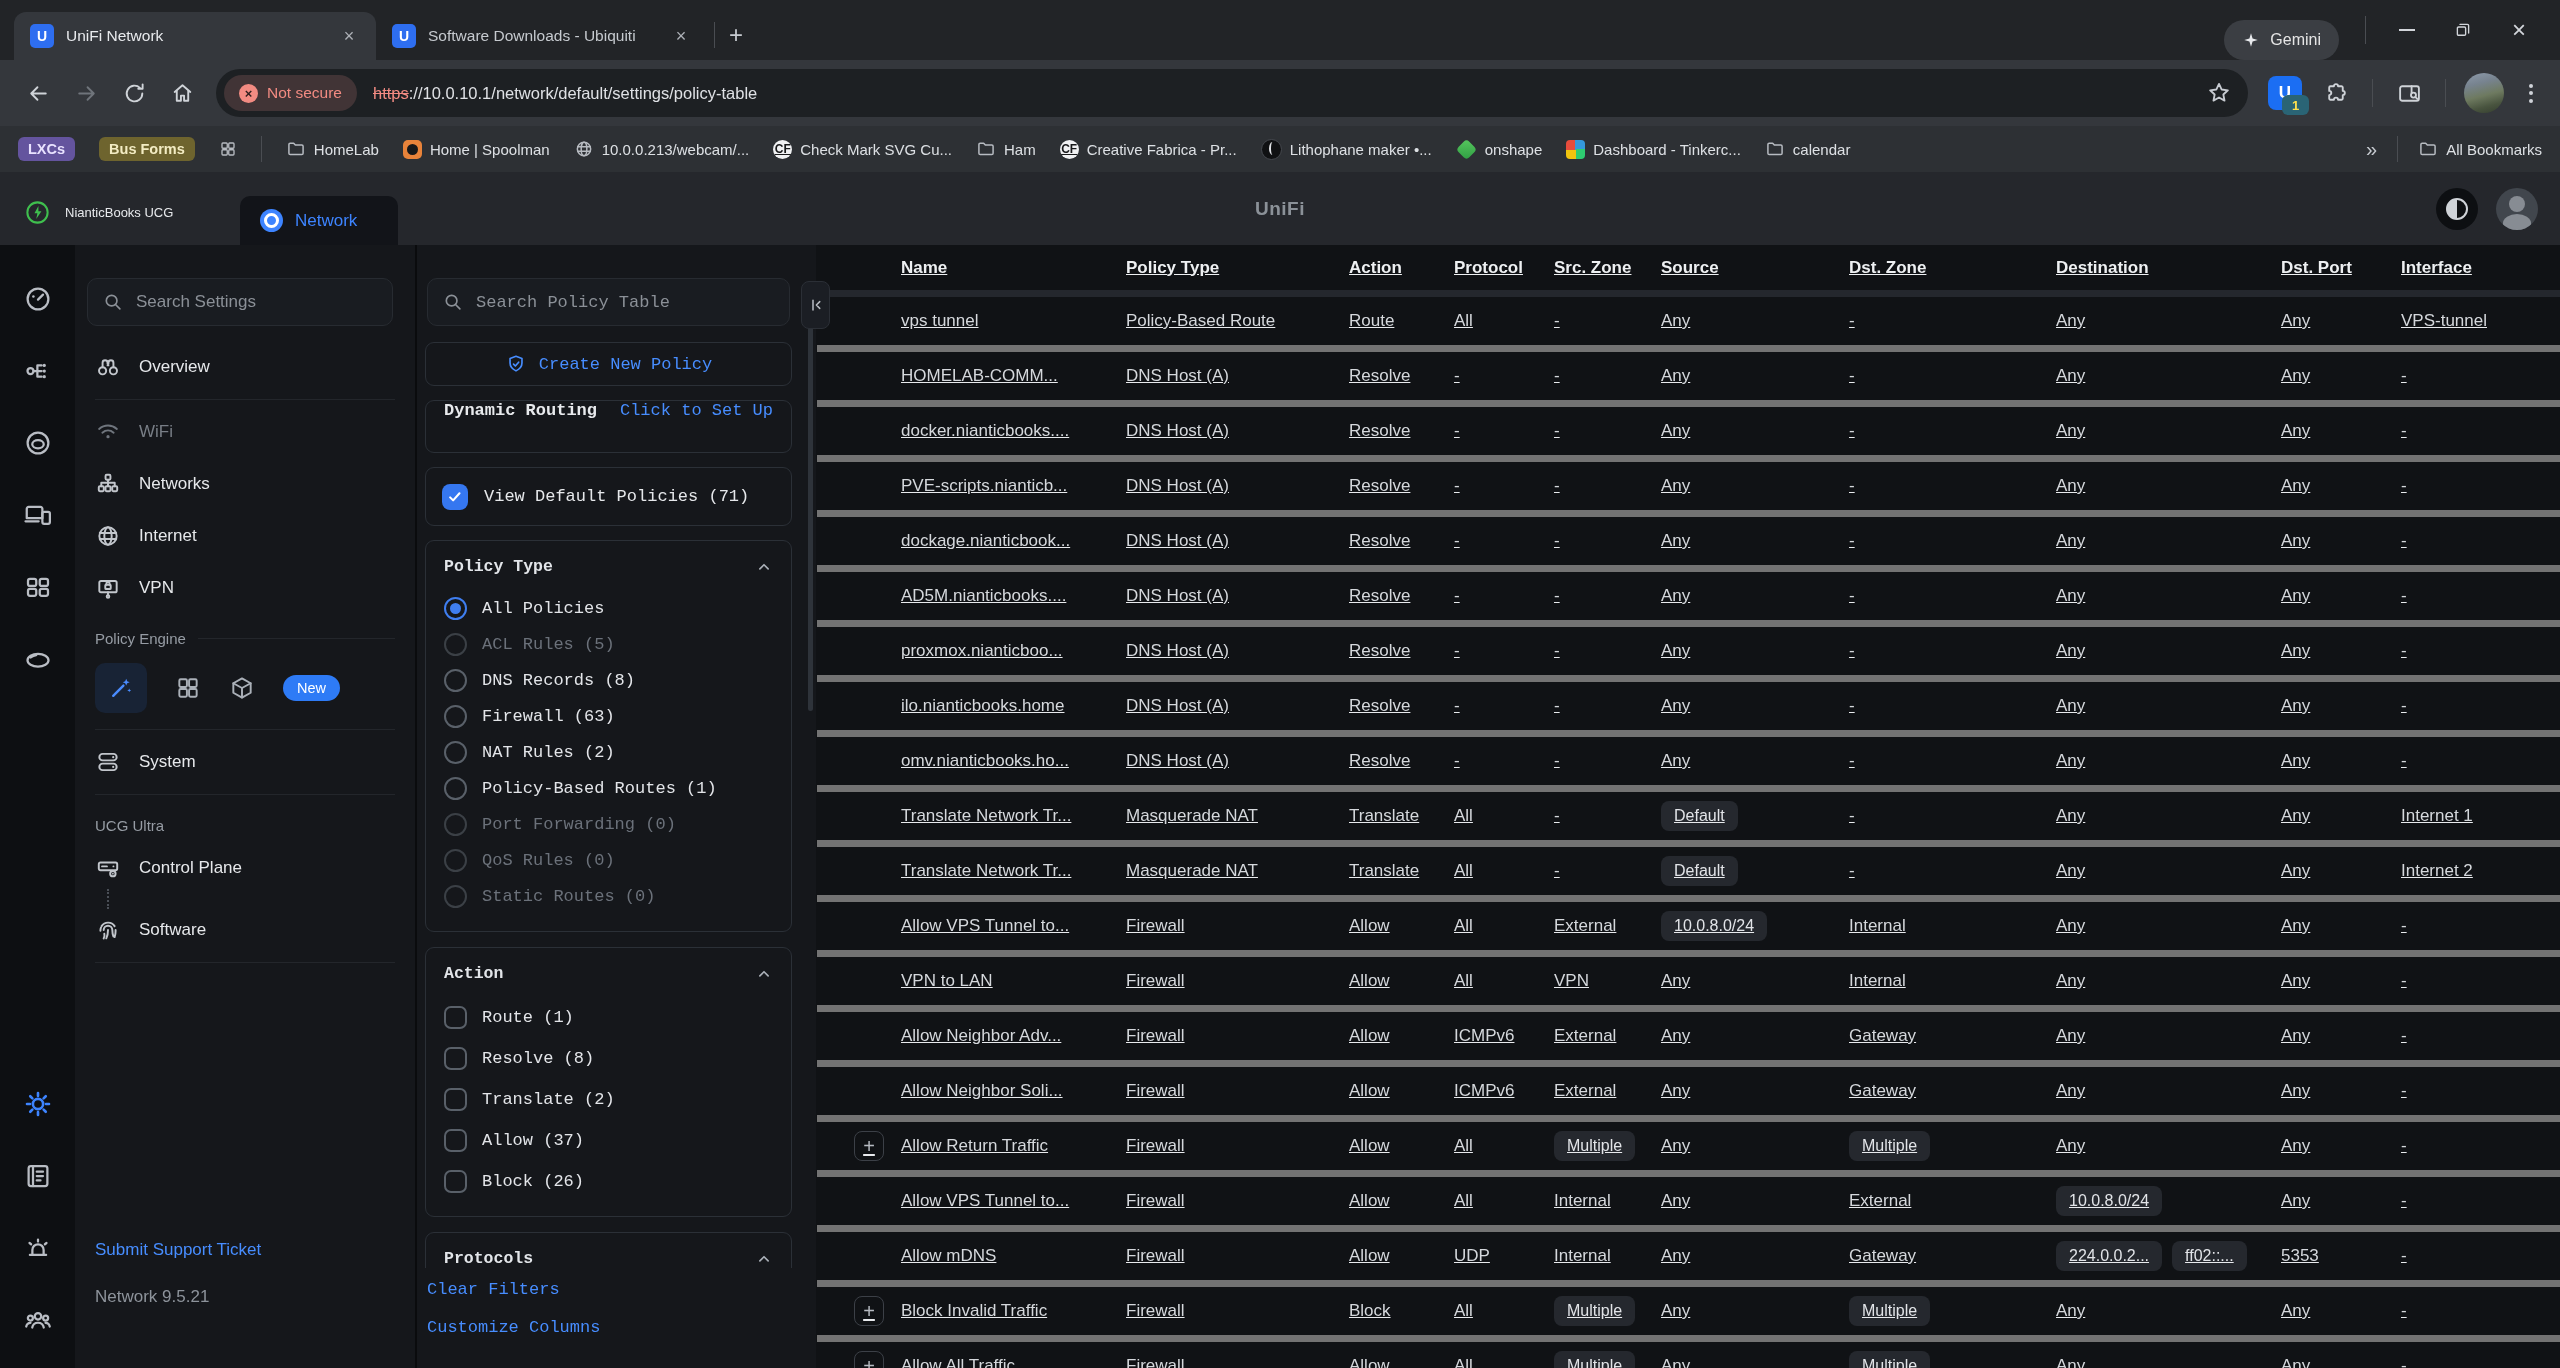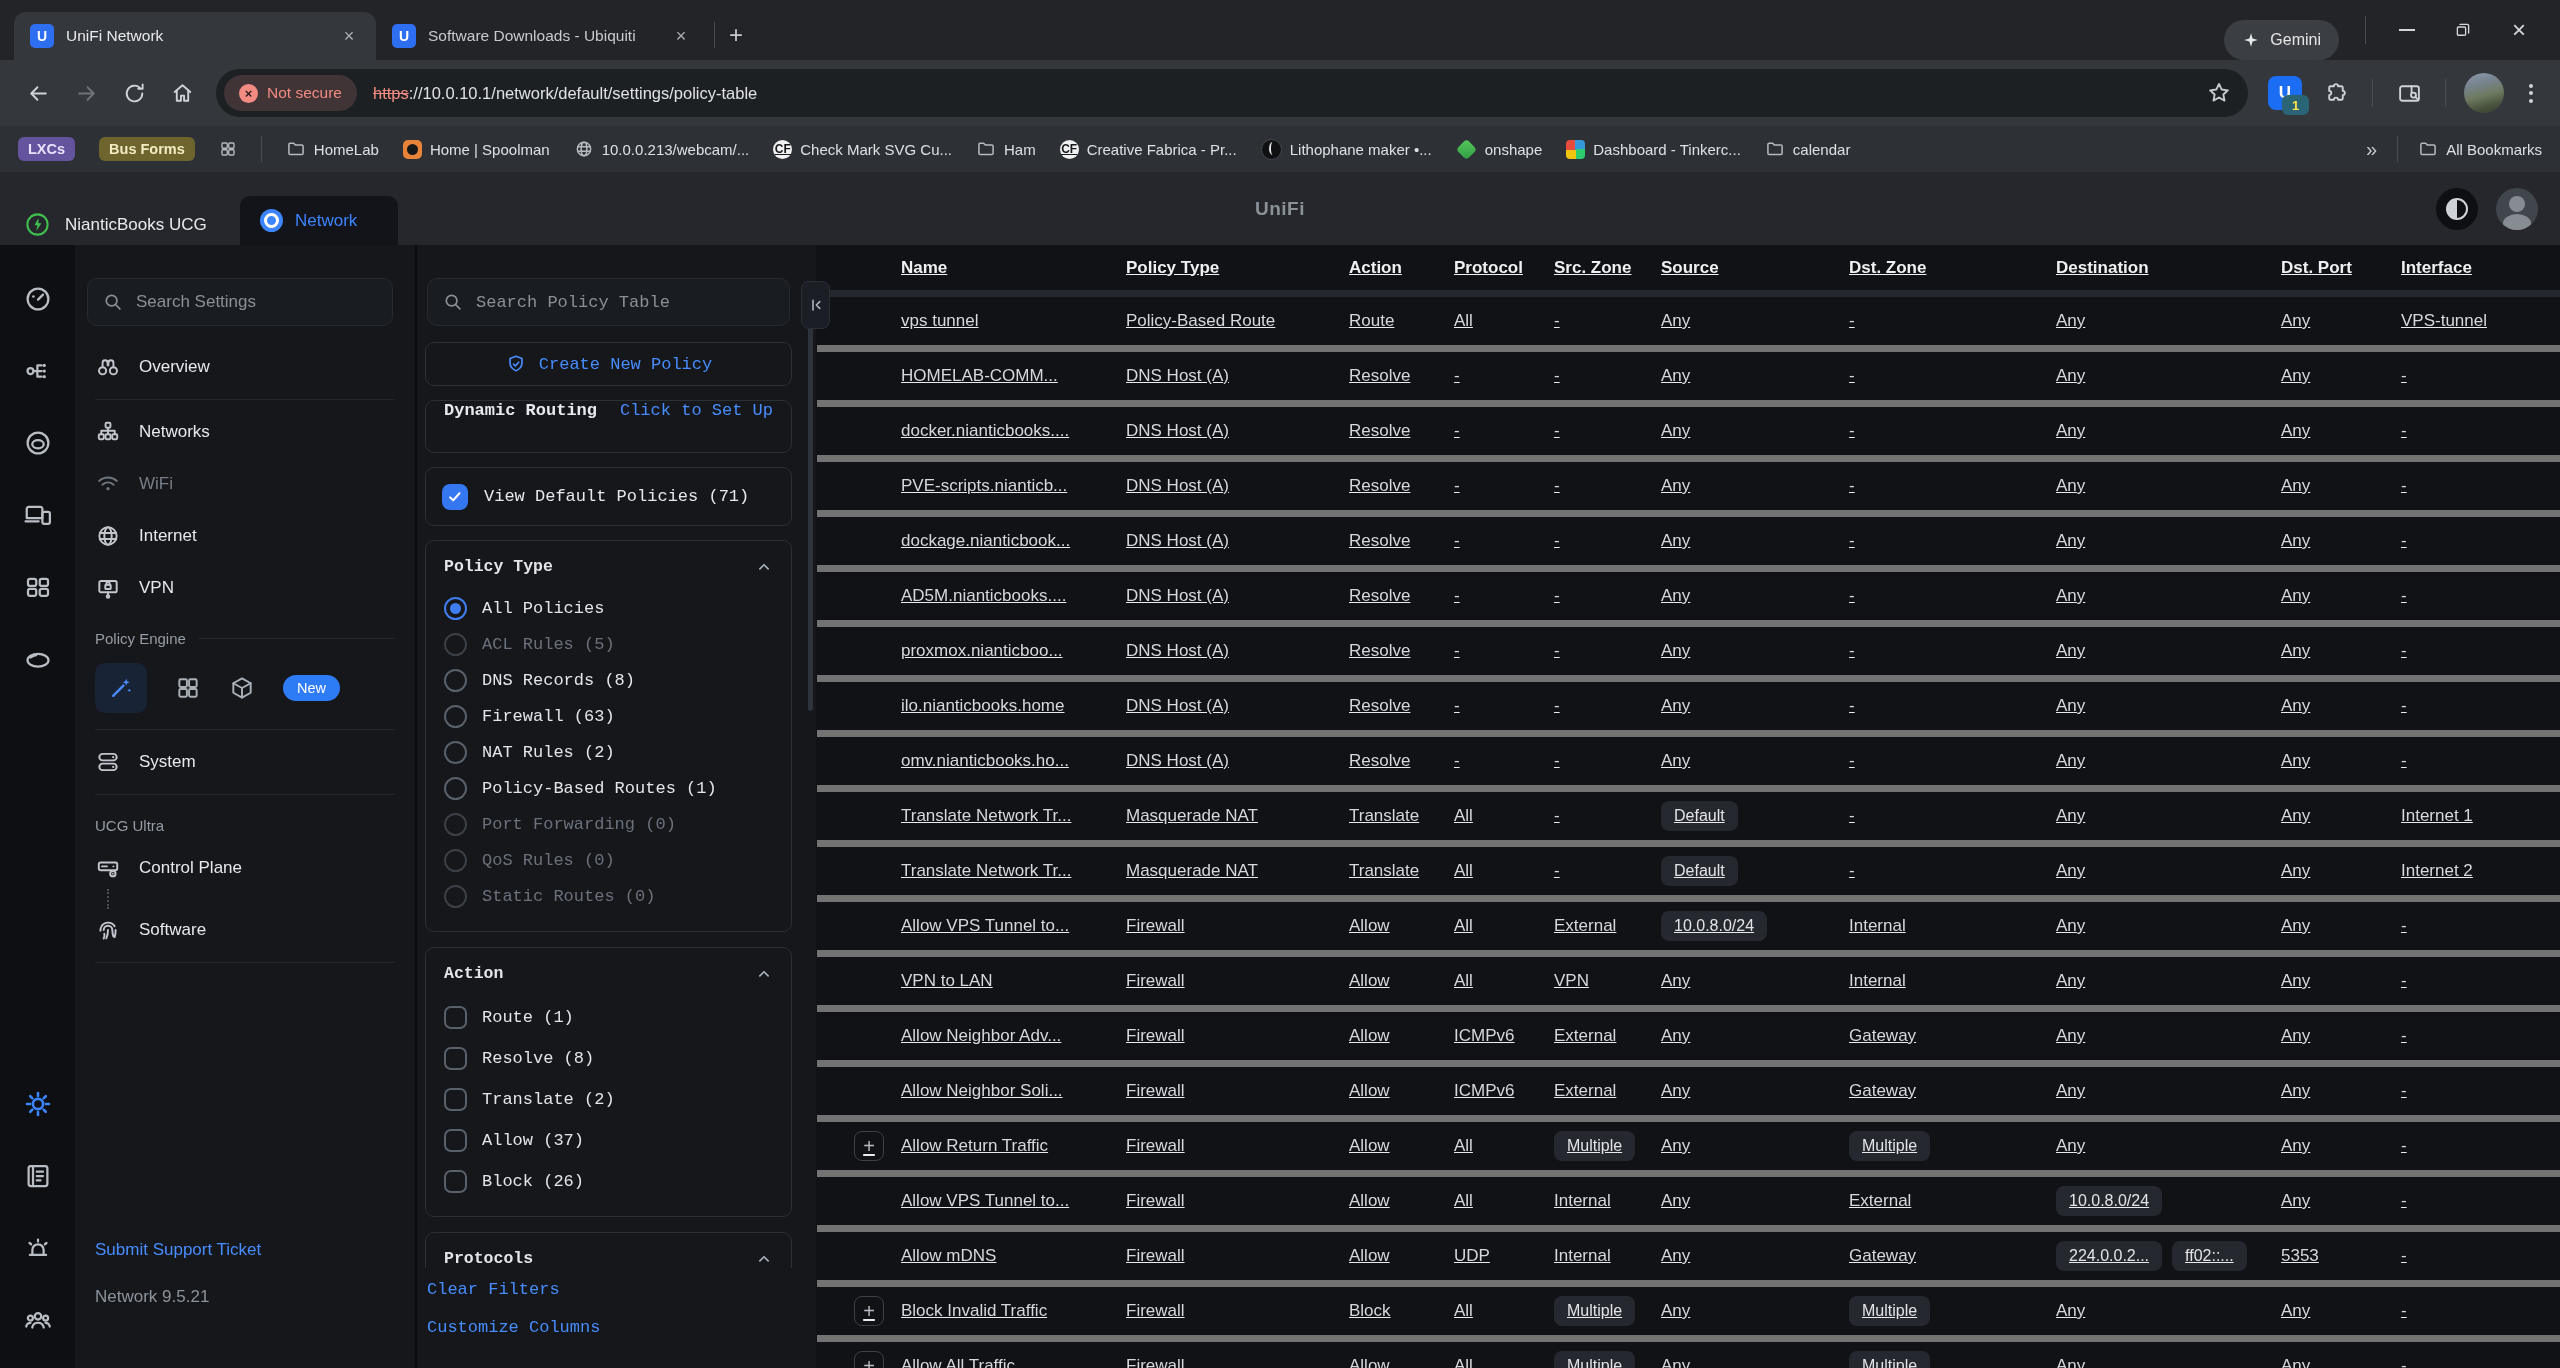--- a/index.html
+++ b/index.html
@@ -62,21 +62,21 @@
   .ic-litho::after{content:"";position:absolute;left:7px;top:2px;width:5px;height:13px;border-radius:50%;border-left:2px solid #dfe1e5;}
   .ic-onshape{width:15px;height:15px;border-radius:4px;background:linear-gradient(135deg,#57c75e,#2f9e43);transform:rotate(45deg);margin:0 3px;}
   .ic-tinker{width:19px;height:19px;border-radius:4px;
     background:conic-gradient(from 0deg at 50% 50%,#3498db 0 25%,#2ecc71 0 50%,#f1c40f 0 75%,#e74c3c 0);}
   .bm-right{margin-left:auto;display:flex;align-items:center;gap:20px;}
   .bm-more{font-size:20px;color:#c7cbd1;}
 
   
   .app{position:absolute;top:172px;left:0;right:0;bottom:0;background:#101215;}
   .app-header{position:absolute;top:0;left:0;right:0;height:73px;background:#25272c;}
-  .site{position:absolute;left:24px;top:16px;height:73px;display:flex;align-items:center;gap:14px;font-size:17px;color:#e8eaed;}
+  .site{position:absolute;left:24px;top:4px;height:73px;display:flex;align-items:center;gap:14px;font-size:13px;color:#e8eaed;}
   .site .ico{width:27px;height:27px;}
   .net-tab{position:absolute;left:240px;top:24px;width:158px;height:49px;background:#121419;border-radius:10px 10px 0 0;
     display:flex;align-items:center;gap:12px;padding:0 20px;box-sizing:border-box;color:#3d84ff;font-size:17px;}
   .uni-logo{width:23px;height:23px;border-radius:50%;background:#3d84ff;position:relative;}
   .uni-logo::after{content:"";position:absolute;inset:4px;border-radius:50%;border:3px solid #fff;}
   .brand{position:absolute;left:50%;top:0;height:73px;transform:translateX(-50%);display:flex;align-items:center;
     color:#8b9198;font-size:19px;font-weight:bold;letter-spacing:.5px;}
   .hdr-right{position:absolute;right:22px;top:0;height:73px;display:flex;align-items:center;gap:18px;}
   .theme-toggle{width:42px;height:42px;border-radius:50%;background:#0d0f12;display:flex;align-items:center;justify-content:center;}
   .theme-toggle i{width:22px;height:22px;border-radius:50%;border:2.5px solid #cfd3d8;box-sizing:border-box;
@@ -456,40 +456,40 @@
             <span class="ico">
               <svg viewBox="0 0 24 24" fill="none" stroke="currentColor" stroke-width="1.8" stroke-linecap="round" stroke-linejoin="round">
                 <circle cx="7" cy="15.5" r="3.3"></circle>
                 <circle cx="17" cy="15.5" r="3.3"></circle>
                 <path d="M7 12.2V8a2.3 2.3 0 0 1 4.6 0v1.2M17 12.2V8a2.3 2.3 0 0 0-4.6 0v1.2M11.6 10.5h.8"></path>
               </svg>
             </span>
             <span>Overview</span>
           </div>
           <div class="s-div"></div>
+          <div class="s-item dim">
+            <span class="ico">
+              <svg viewBox="0 0 24 24" fill="none" stroke="currentColor" stroke-width="1.8" stroke-linecap="round" stroke-linejoin="round">
+                <path d="M3.8 9.2c4.8-4.3 11.6-4.3 16.4 0M6.8 12.6c3.1-2.7 7.3-2.7 10.4 0"></path>
+                <circle cx="12" cy="16.3" r="1.5" fill="currentColor" stroke="none"></circle>
+              </svg>
+            </span>
+            <span>WiFi</span>
+          </div>
           <div class="s-item">
             <span class="ico">
               <svg viewBox="0 0 24 24" fill="none" stroke="currentColor" stroke-width="1.8" stroke-linecap="round" stroke-linejoin="round">
                 <rect x="9.75" y="3.5" width="4.5" height="4.5" rx="1"></rect>
                 <path d="M12 8v2.8M5.8 10.8h12.4M5.8 10.8V14M12 10.8V14M18.2 10.8V14"></path>
                 <rect x="3.5" y="14" width="4.6" height="4.6" rx="1"></rect>
                 <rect x="9.7" y="14" width="4.6" height="4.6" rx="1"></rect>
                 <rect x="15.9" y="14" width="4.6" height="4.6" rx="1"></rect>
               </svg>
             </span>
             <span>Networks</span>
-          </div>
-          <div class="s-item dim">
-            <span class="ico">
-              <svg viewBox="0 0 24 24" fill="none" stroke="currentColor" stroke-width="1.8" stroke-linecap="round" stroke-linejoin="round">
-                <path d="M3.8 9.2c4.8-4.3 11.6-4.3 16.4 0M6.8 12.6c3.1-2.7 7.3-2.7 10.4 0"></path>
-                <circle cx="12" cy="16.3" r="1.5" fill="currentColor" stroke="none"></circle>
-              </svg>
-            </span>
-            <span>WiFi</span>
           </div>
           <div class="s-item">
             <span class="ico">
               <svg viewBox="0 0 24 24" fill="none" stroke="currentColor" stroke-width="1.8" stroke-linecap="round" stroke-linejoin="round">
                 <circle cx="12" cy="12" r="8"></circle>
                 <ellipse cx="12" cy="12" rx="3.4" ry="8"></ellipse>
                 <path d="M4.4 9.3h15.2M4.4 14.7h15.2"></path>
               </svg>
             </span>
             <span>Internet</span>

